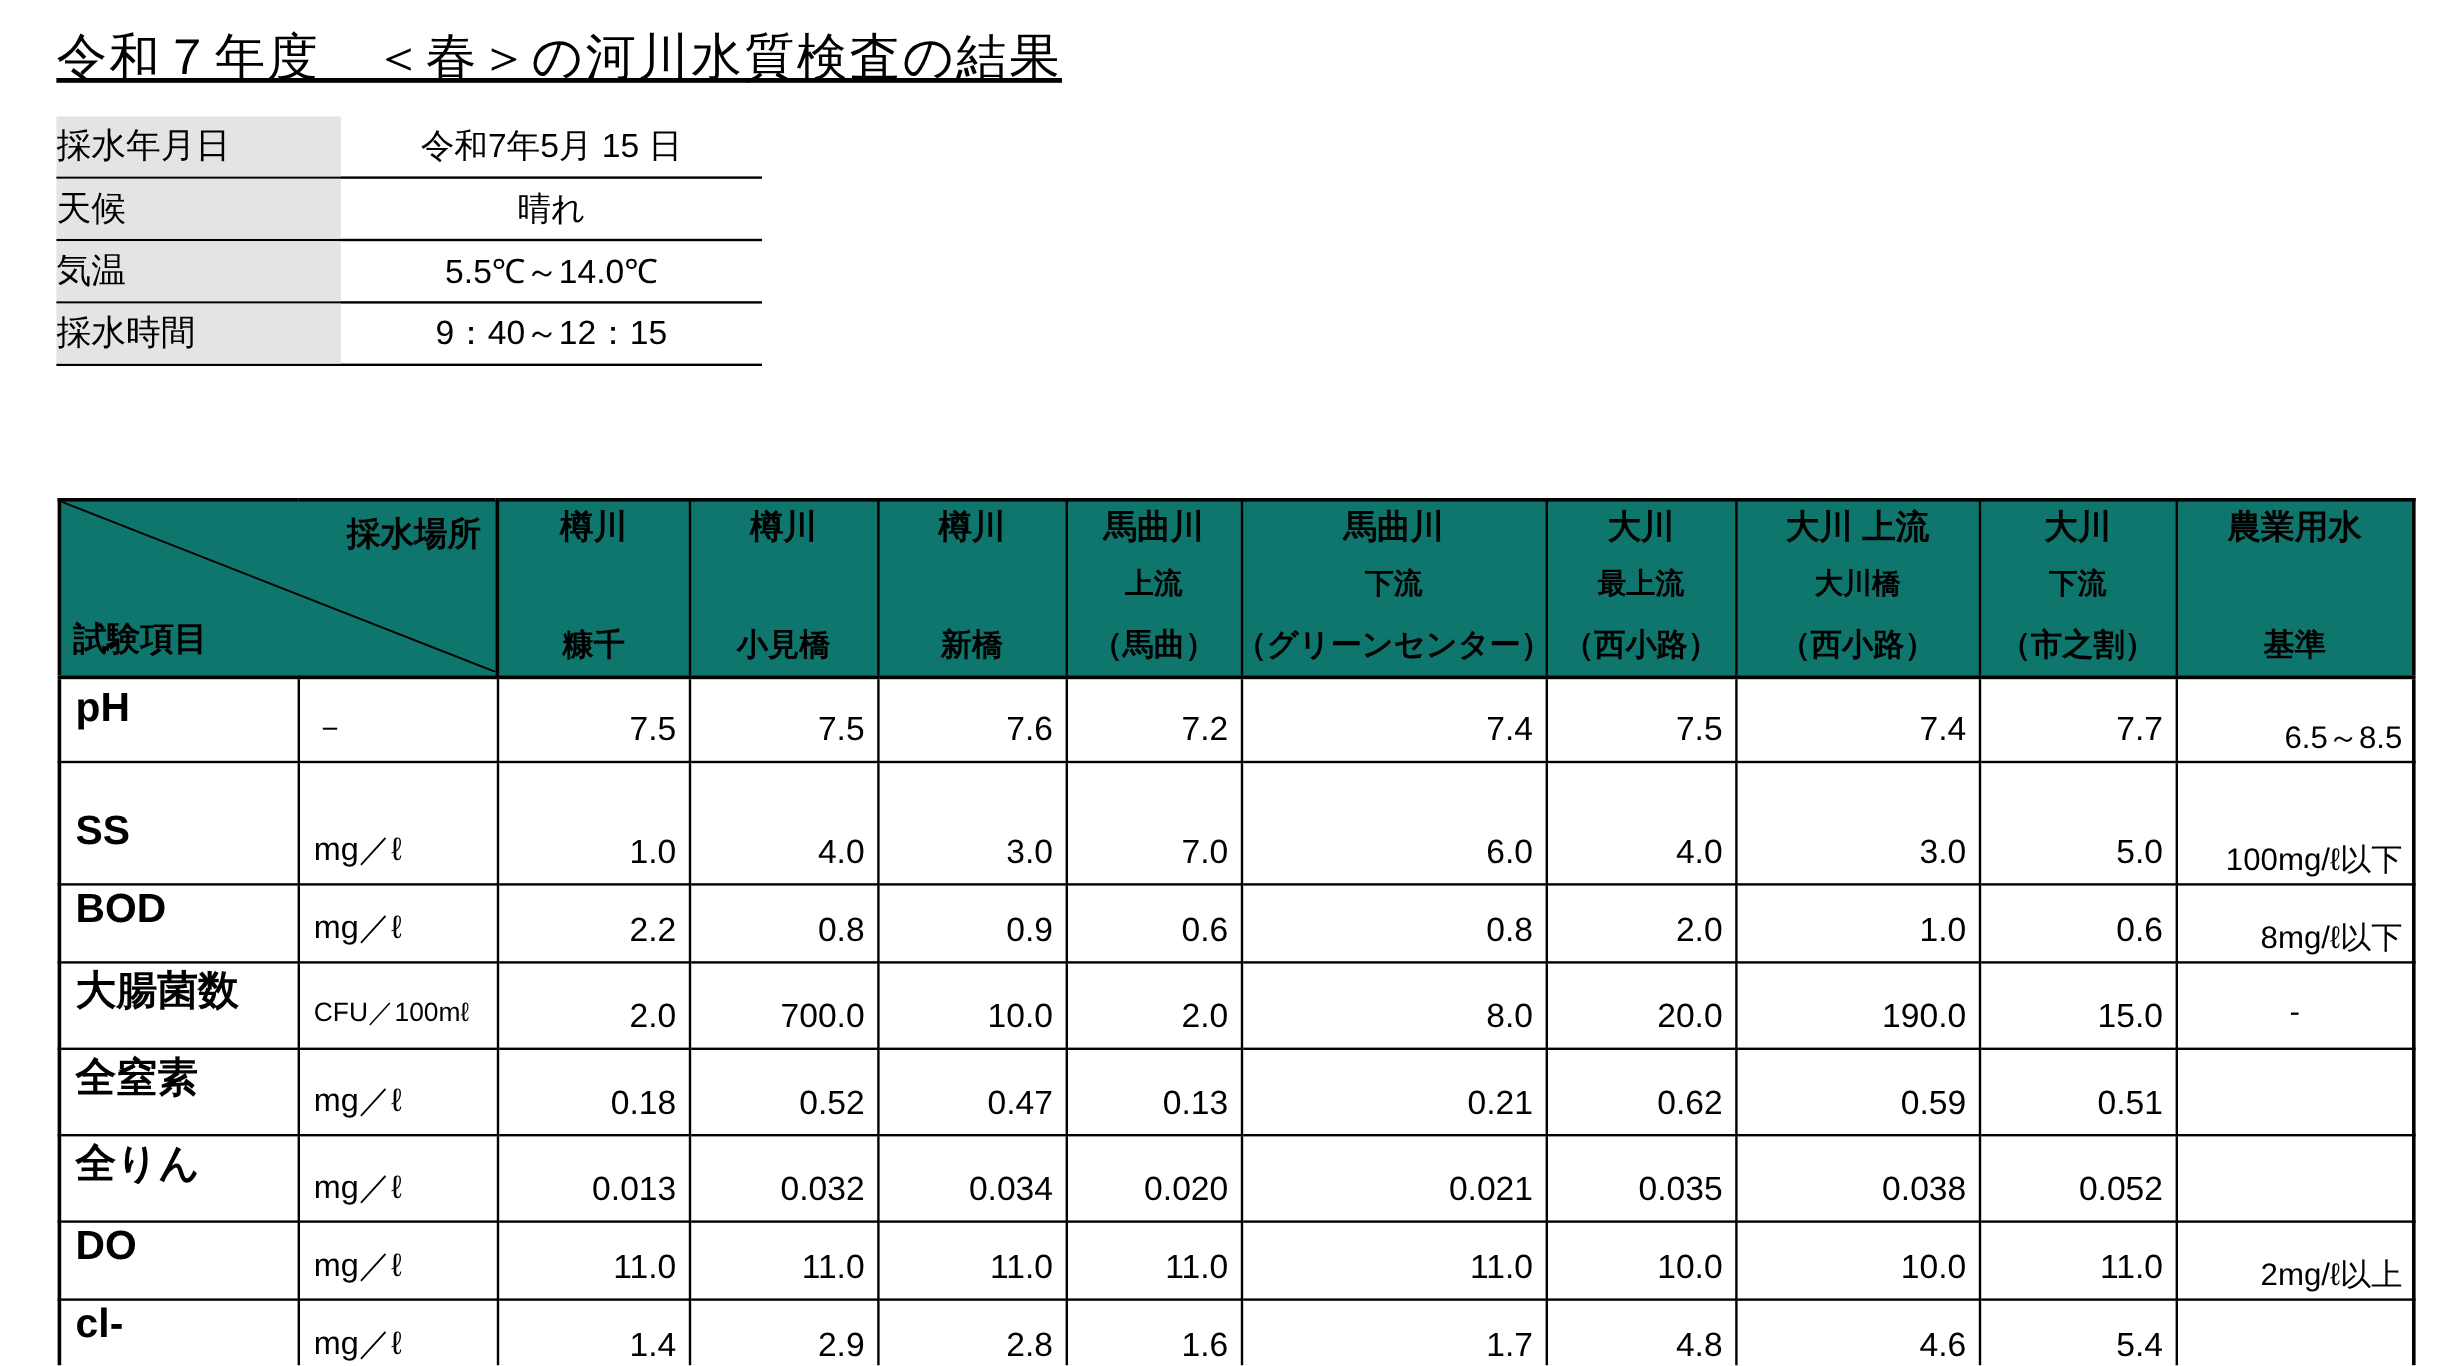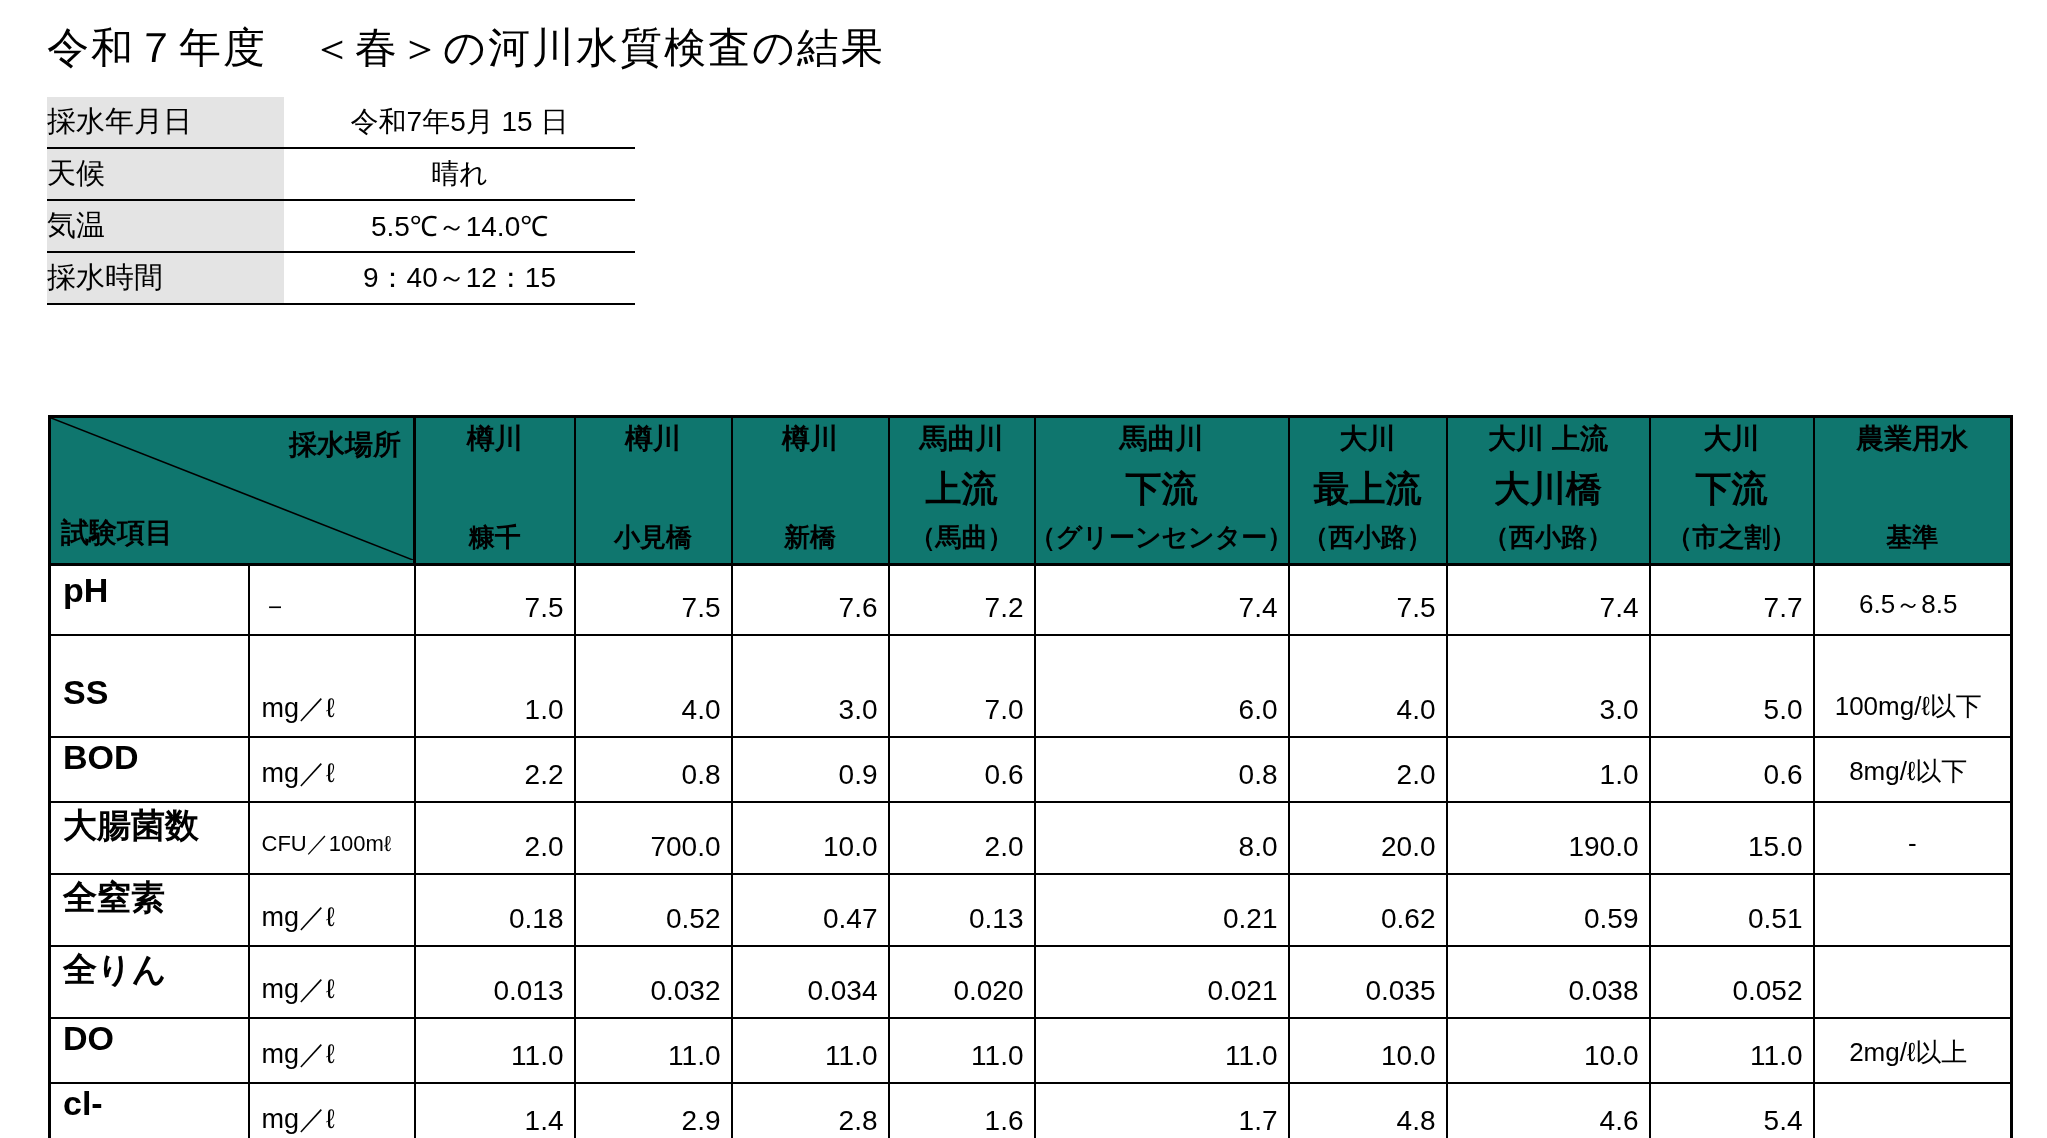--- a/index.html
+++ b/index.html
@@ -1,21 +1,21 @@
 <!DOCTYPE html>
 <html><head>
 <meta charset="utf-8">
 <style>
   * { margin:0; padding:0; box-sizing:border-box; }
   html,body { width:2047px; height:1138px; background:#fff; font-family:"Liberation Sans", sans-serif; color:#000; }
   #page { position:relative; width:2047px; height:1138px; background:#fff; overflow:hidden; }
 
   
   #doc-title { position:absolute; left:47px; top:20px; font-family:"Liberation Serif", serif;
-               font-size:42px; font-weight:500; letter-spacing:2px; }
+               font-size:42px; font-weight:500; letter-spacing:2px;text-decoration:underline; }
 
   
   #info-table { position:absolute; left:47px; top:97px; width:588px; }
   .info-row { display:flex; height:52px; border-bottom:2px solid #000; }
   .info-label { width:237px; background:#e4e4e4; font-size:29px; display:flex; align-items:center; }
   .info-value { flex:1; font-size:28px; display:flex; align-items:center; justify-content:center; }
 
   
   #main-table-wrap { position:absolute; left:48px; top:415px; }
   table.tbl { border-collapse:collapse; table-layout:fixed; width:1962px; border:3px solid #000; }
@@ -30,28 +30,28 @@
   td.corner { border-right:3px solid #000 !important; padding:0; }
   .corner-in { position:relative; width:100%; height:142px; }
   .corner-in svg { position:absolute; left:0; top:0; width:100%; height:100%; }
   .c-tr { position:absolute; top:8px; right:12px; font-size:28px; font-weight:bold; }
   .c-bl { position:absolute; bottom:8px; left:10px; font-size:28px; font-weight:bold; }
 
   .hcell { height:140px; display:flex; flex-direction:column; justify-content:space-between;
            align-items:center; padding:6px 2px 6px 2px; }
   .hcell span { display:block; font-weight:bold; line-height:1.1; }
   .hl1 { font-size:28px; white-space:nowrap; }
-  .hl2 { font-size:36px; white-space:nowrap; min-height:30px;text-align:center; }
+  .hl2 { font-size:24px; white-space:nowrap; min-height:30px;text-align:center; }
   .hl3 { font-size:26px; white-space:nowrap; }
 
   td.item { font-size:34px; font-weight:bold; padding:0 0 24px 12px; }
   td.unit { font-size:27px; padding:0 0 10px 12px; border-right:3px solid #000; }
   td.unit.small { font-size:22px; padding-bottom:14px; }
   td.num  { font-size:28px; text-align:right; padding:0 10px 10px 0; }
-  td.std  { font-size:26px; text-align:center; padding:0 8px 10px 0; line-height:1.45; }
+  td.std  { font-size:26px; text-align:right; padding:0 8px 0 0; line-height:1.45; }
   td.std.center { text-align:center; padding:0 0 10px 0; }
   td.std.thick-b { border-bottom:3px solid #000; }
 
   td.foot-label { font-size:30px; font-weight:bold; text-align:center; border-right:3px solid #000; }
   td.foot-val { font-size:32px; font-weight:bold; text-align:center; }
   td.foot-val.last { border-right:3px solid #000; }
 </style>
 </head>
 <body>
 

